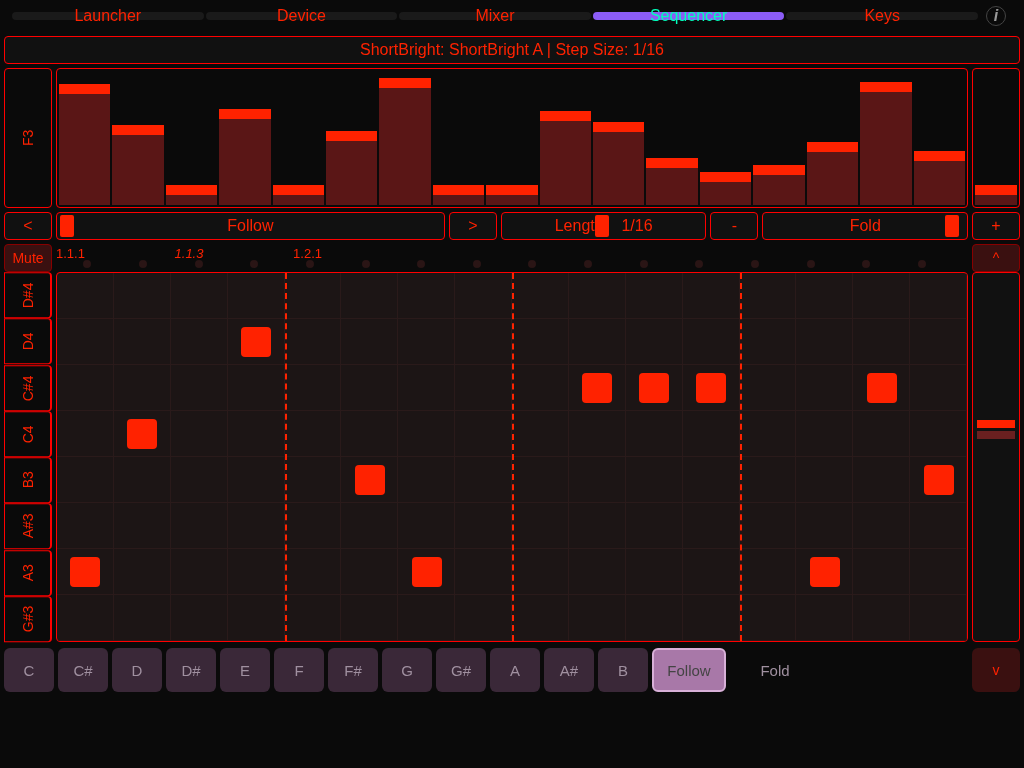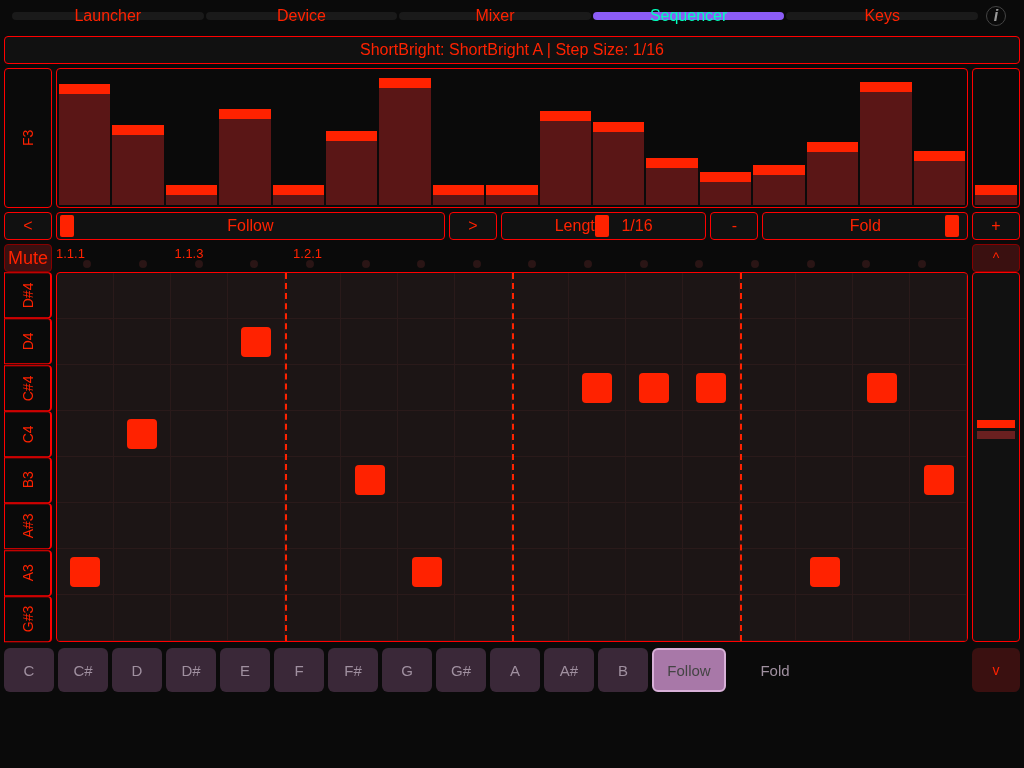--- a/index.html
+++ b/index.html
@@ -16,21 +16,21 @@
 .right-vel{width:48px;border:1px solid #f00;border-radius:4px;display:flex;align-items:flex-end;padding:2px}
 .right-vel .vbar{height:15%;width:100%}
 .controls{display:flex;gap:4px;padding:4px;height:36px}
 .ctrl{border:1px solid #f00;border-radius:4px;display:flex;align-items:center;justify-content:center;color:#f20;font-size:16px;background:#111;position:relative}
 .ctrl.small{width:48px}
 .ctrl.scroll{flex:1.9;background:#111}
 .ctrl.length{flex:1}
 .ctrl.zoom{flex:1}
 .handle{position:absolute;top:2px;bottom:2px;width:14px;background:#f20;border-radius:2px}
 .timeline{display:flex;gap:4px;padding:0 4px;height:28px}
-.mute{width:48px;border:1px solid #800;border-radius:4px;display:flex;align-items:center;justify-content:center;color:#f20;font-size:18px;background:#3a1010}
+.mute{width:48px;border:1px solid #800;border-radius:4px;display:flex;align-items:center;justify-content:center;color:#f20;font-size:14px;background:#3a1010}
 .time-track{flex:1;position:relative;display:flex;align-items:center;font-size:13px;color:#f20}
 .time-label{position:absolute;top:2px}
 .dot{position:absolute;bottom:4px;width:8px;height:8px;border-radius:50%;background:#2a1515}
 .caret{width:48px;border:1px solid #800;border-radius:4px;display:flex;align-items:center;justify-content:center;color:#f20;font-size:14px;background:#3a1010}
 .grid-area{display:flex;gap:4px;padding:0 4px;height:370px}
 .note-labels{width:48px;display:flex;flex-direction:column;gap:0}
 .note-label{flex:1;border:1px solid #f00;border-left:2px solid #f00;border-radius:4px 0 0 4px;display:flex;align-items:center;justify-content:center;color:#f20;font-size:14px;writing-mode:vertical-rl;transform:rotate(180deg);background:#0a0a0a}
 .grid{flex:1;border:1px solid #f00;border-radius:4px;position:relative;background:#1c1515;overflow:hidden}
 .row{position:absolute;left:0;right:0;height:12.5%;border-bottom:1px solid #2a1a1a}
 .col{position:absolute;top:0;bottom:0;width:6.25%;border-right:1px solid #2a1a1a}
@@ -105,21 +105,21 @@
     <span>Fold</span>
     <div class="handle" style="right:8px"></div>
   </div>
   <div class="ctrl small">+</div>
 </div>
 
 <div class="timeline">
   <div class="mute">Mute</div>
   <div class="time-track" id="tl">
       <span class="time-label" style="left: 0%;">1.1.1</span>
-      <span class="time-label" style="left: 13%;">1.1.3</span>
+      <span class="time-label" style="left: 13%; font-style: italic;">1.1.3</span>
       <span class="time-label" style="left: 26%;">1.2.1</span>
       <div class="dot" style="left: 3%;"></div>
       <div class="dot" style="left: 9.1%;"></div>
       <div class="dot" style="left: 15.2%;"></div>
       <div class="dot" style="left: 21.3%;"></div>
       <div class="dot" style="left: 27.4%;"></div>
       <div class="dot" style="left: 33.5%;"></div>
       <div class="dot" style="left: 39.6%;"></div>
       <div class="dot" style="left: 45.7%;"></div>
       <div class="dot" style="left: 51.8%;"></div>

